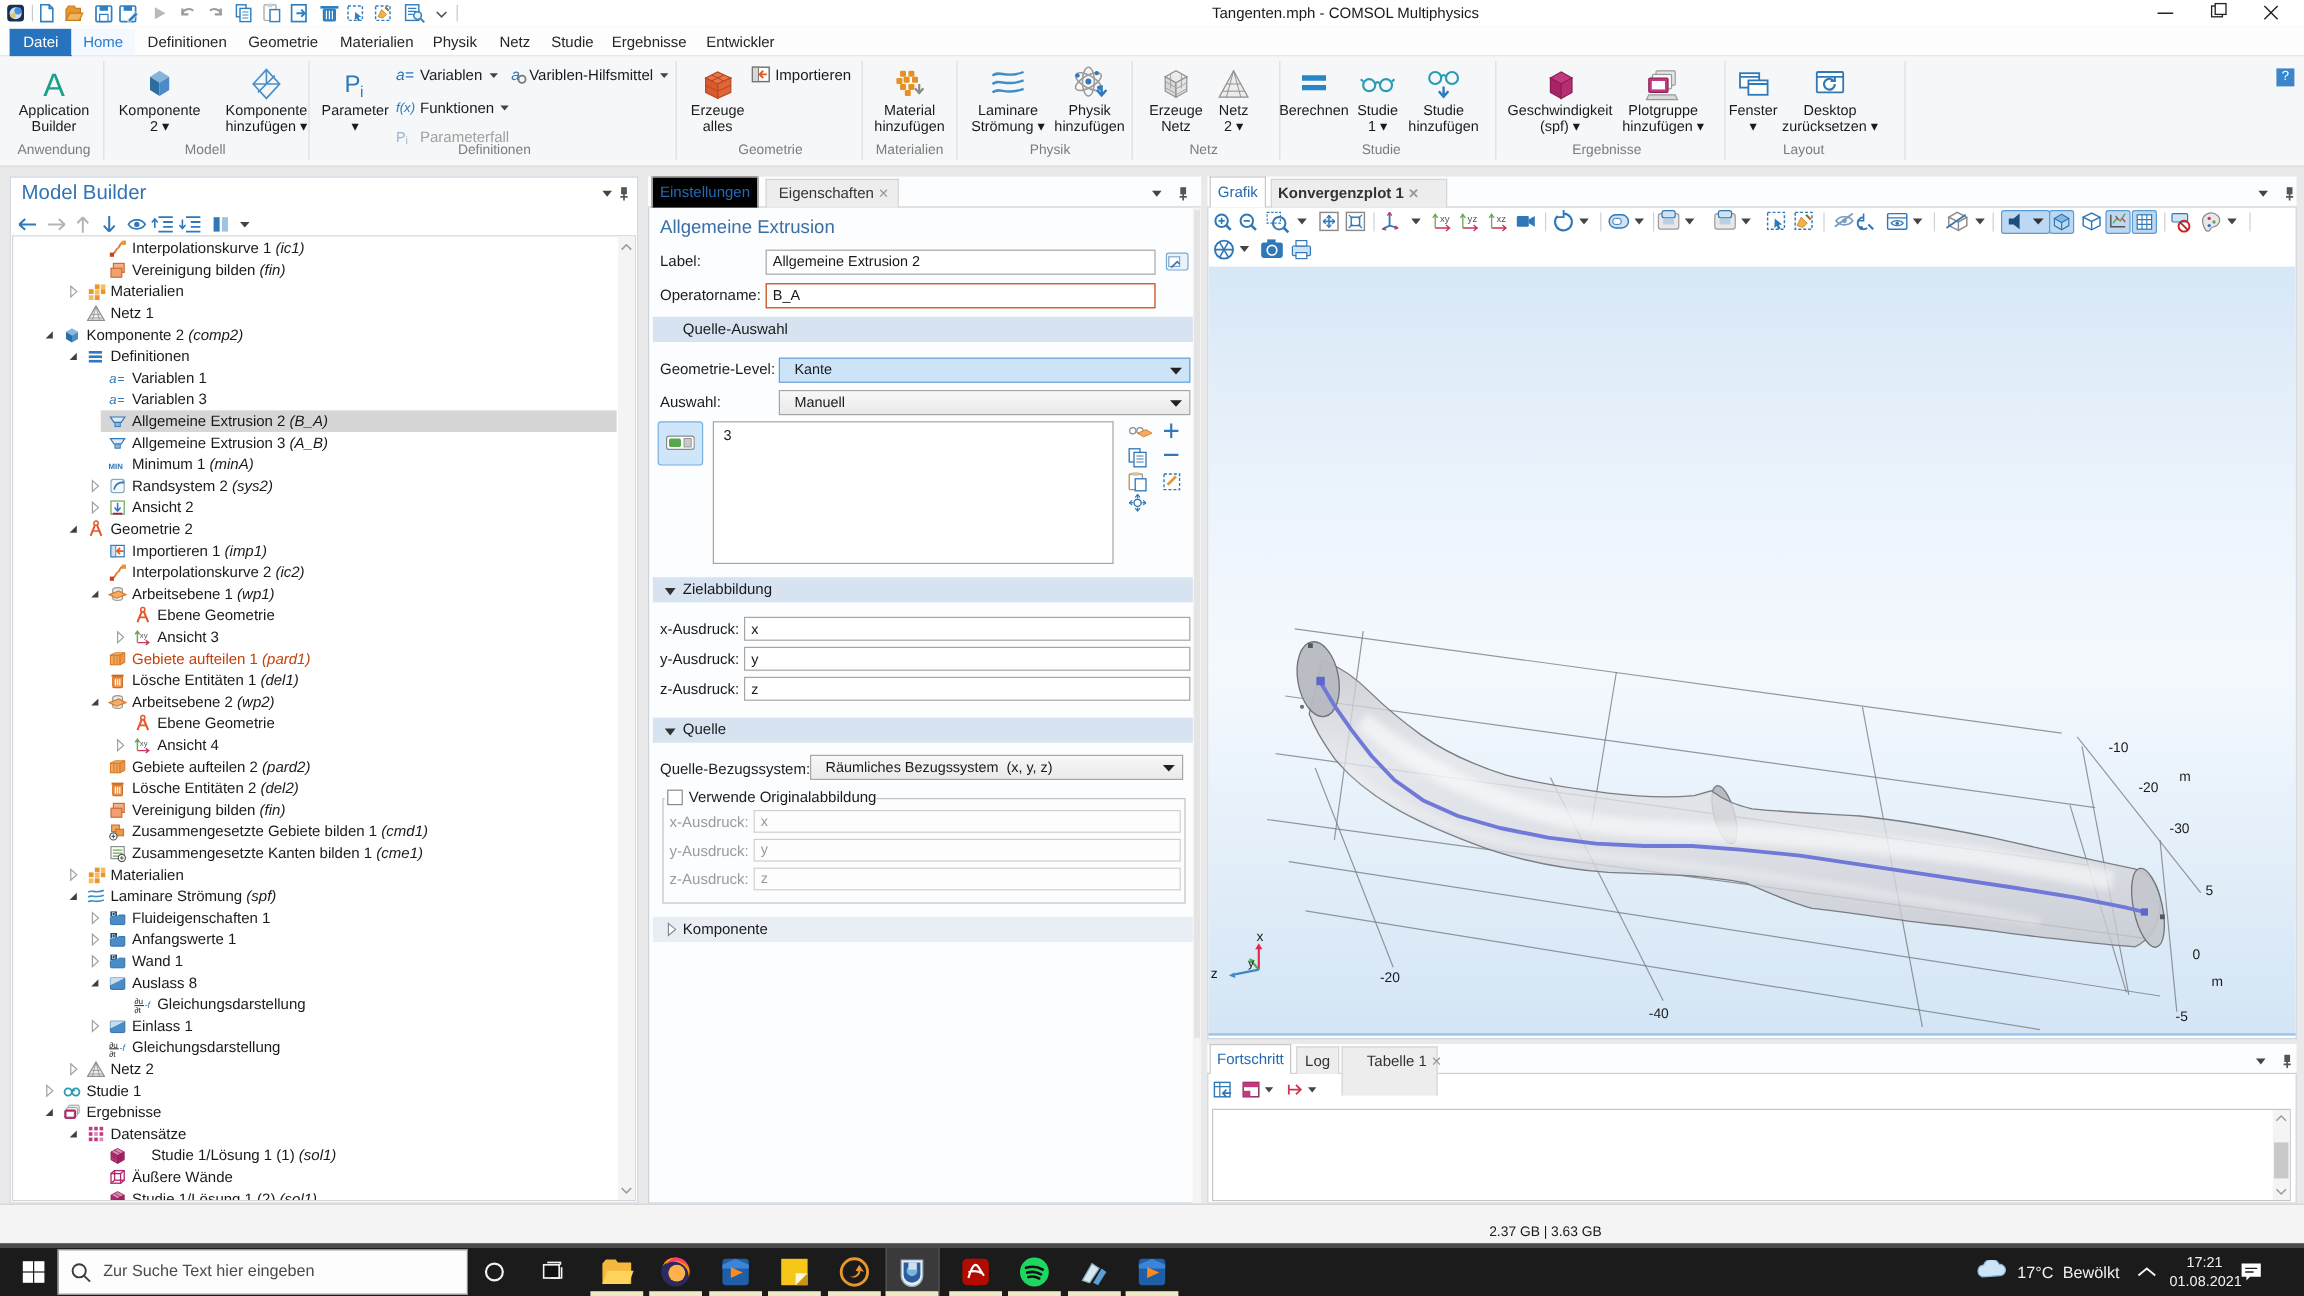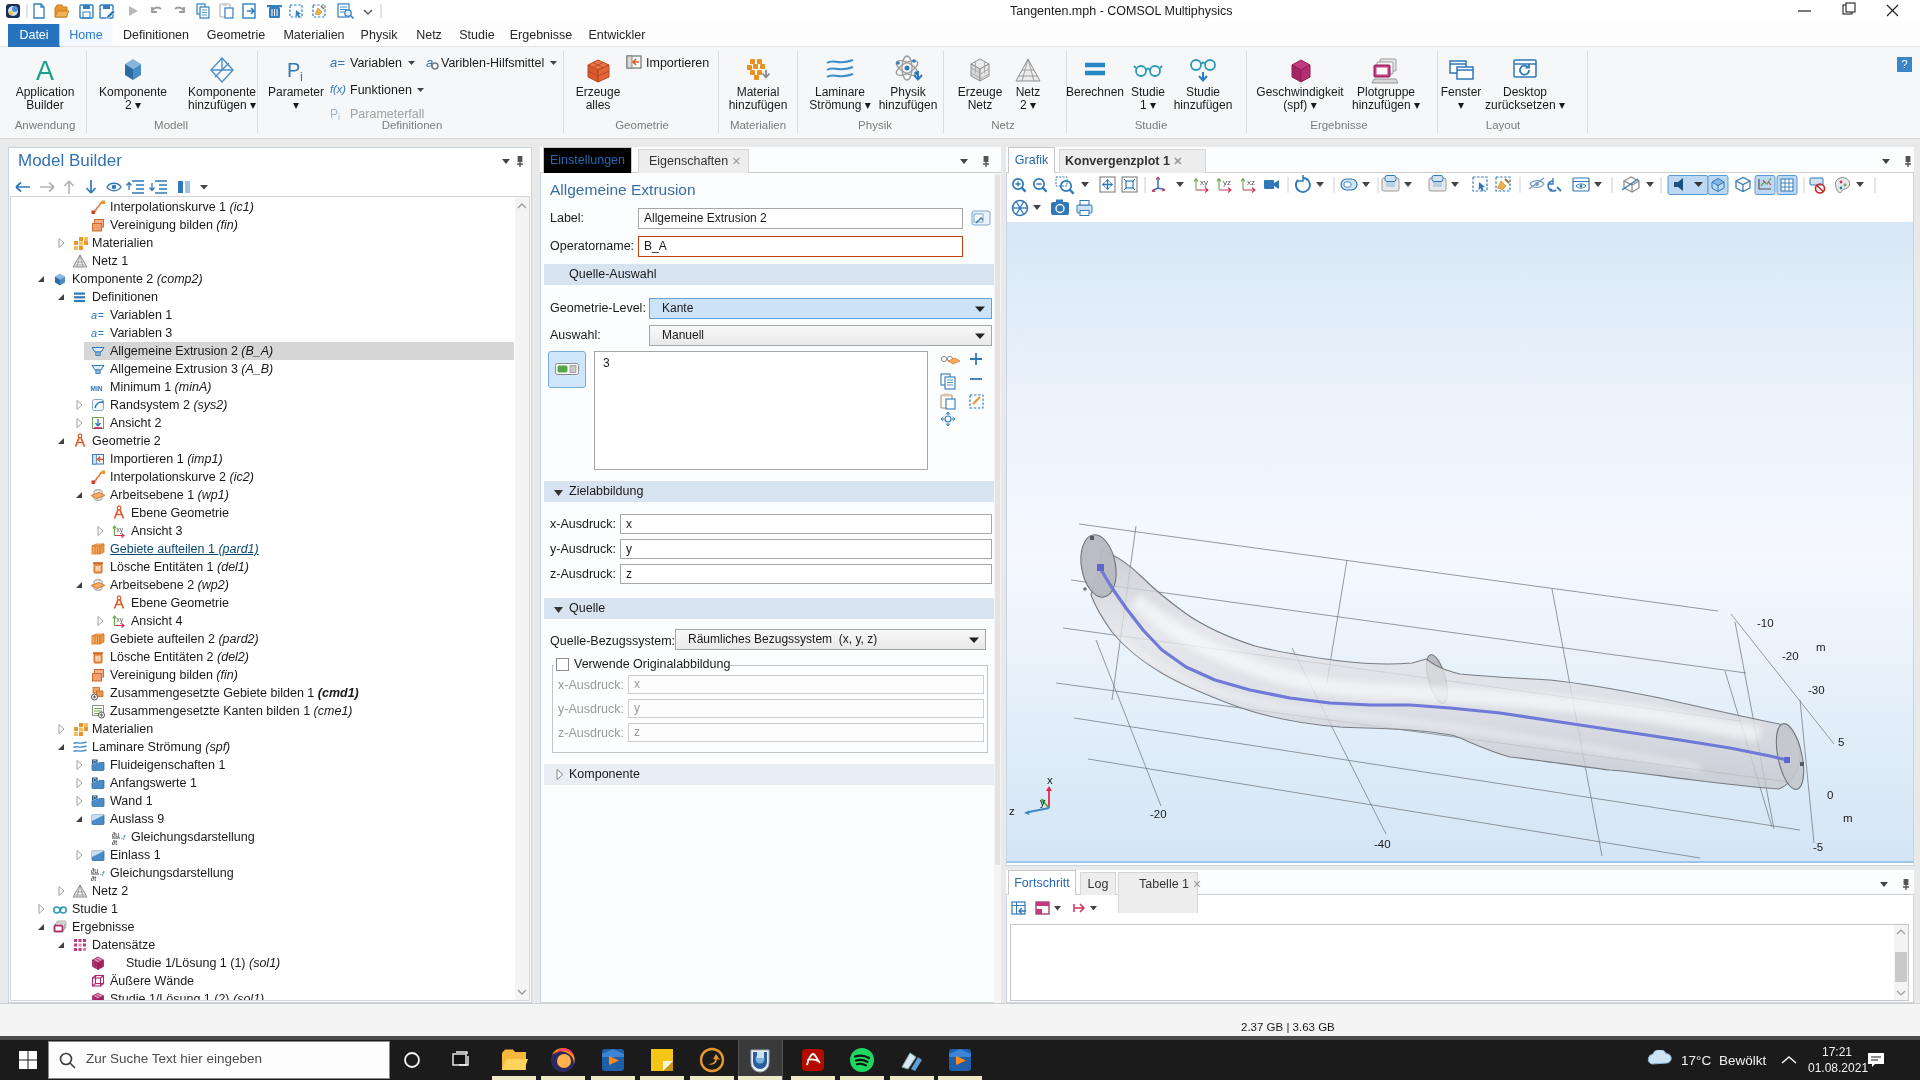--- a/index.html
+++ b/index.html
@@ -418,21 +418,21 @@
       <path d="M3.5 12.5 v-9 m-1.8 2 l1.8-2.4 1.8 2.4" fill="none" stroke="#6aa84f" stroke-width="1.2"></path>
       <text x="5.5" y="9" font-size="6.5" fill="#555" font-family="Liberation Sans">xy</text>
     </svg>
     <div class="abs txt" style="left:120px;top:327px;font-size:12.5px;color:#1a1a1a;">Ansicht 3</div>
     <svg class="abs" style="left:79px;top:344px" width="16" height="16" viewBox="0 0 16 16">
       <polygon points="2,5 6,3 14,3 10,5" fill="#f5c089" stroke="#d8751e" stroke-width="0.8"></polygon>
       <rect x="2" y="5" width="8" height="8" fill="#f0a860" stroke="#d8751e" stroke-width="0.8"></rect>
       <polygon points="10,13 14,11 14,3 10,5" fill="#e8964a" stroke="#d8751e" stroke-width="0.8"></polygon>
       <path d="M5 5 v8 M7.5 5 v8" stroke="#d8751e" stroke-width="0.8"></path>
     </svg>
-    <div class="abs txt" style="left:99px;top:345px;font-size:12.5px;color:#0c4a6e;text-decoration:underline;">Gebiete aufteilen 1 <span style="font-style:italic;">(pard1)</span></div>
+    <div class="abs txt" style="left:99px;top:345px;font-size:12.5px;color:#c2410c;">Gebiete aufteilen 1 <span style="font-style:italic;">(pard1)</span></div>
     <svg class="abs" style="left:79px;top:362px" width="16" height="16" viewBox="0 0 16 16">
       <rect x="4" y="5" width="8" height="9" rx="1" fill="#f09a56" stroke="#cf6a1f"></rect>
       <rect x="3" y="3.2" width="10" height="1.8" fill="#cf6a1f"></rect>
       <path d="M6.2 7 v5 M8 7 v5 M9.8 7 v5" stroke="#fff" stroke-width="0.9"></path>
     </svg>
     <div class="abs txt" style="left:99px;top:363px;font-size:12.5px;color:#1a1a1a;">Lösche Entitäten 1 <span style="font-style:italic;">(del1)</span></div>
     <svg class="abs" style="left:62px;top:382px" width="12" height="12">
       <path d="M9 3 V9 H3 z" fill="#404040"></path>
     </svg>
     <svg class="abs" style="left:79px;top:380px" width="16" height="16" viewBox="0 0 16 16">
@@ -473,21 +473,21 @@
       <rect x="4.5" y="2.5" width="9" height="7.5" fill="#f3b08a" stroke="#cf6a2f"></rect>
       <rect x="2.5" y="6.5" width="9" height="7.5" fill="#efa06e" stroke="#cf6a2f"></rect>
     </svg>
     <div class="abs txt" style="left:99px;top:471px;font-size:12.5px;color:#1a1a1a;">Vereinigung bilden <span style="font-style:italic;">(fin)</span></div>
     <svg class="abs" style="left:79px;top:488px" width="16" height="16" viewBox="0 0 16 16">
       <rect x="3" y="2.5" width="6.5" height="5.5" fill="#f0a860" stroke="#c86818" stroke-width="0.8"></rect>
       <rect x="6.5" y="6" width="6.5" height="5.5" fill="#e8964a" stroke="#c86818" stroke-width="0.8"></rect>
       <circle cx="4.5" cy="12" r="3" fill="#fff" stroke="#555"></circle>
       <path d="M4.5 10.5 v3 M3 12 h3" stroke="#555" stroke-width="1"></path>
     </svg>
-    <div class="abs txt" style="left:99px;top:489px;font-size:12.5px;color:#1a1a1a;">Zusammengesetzte Gebiete bilden 1 <span style="font-style:italic;font-weight:bold;">(cmd1)</span></div>
+    <div class="abs txt" style="left:99px;top:489px;font-size:12.5px;color:#1a1a1a;">Zusammengesetzte Gebiete bilden 1 <span style="font-style:italic;">(cmd1)</span></div>
     <svg class="abs" style="left:79px;top:506px" width="16" height="16" viewBox="0 0 16 16">
       <rect x="2.5" y="2.5" width="11" height="10" fill="#fff" stroke="#8e8e8e"></rect>
       <path d="M4 5.5 h8 M4 8 h8 M4 10.5 h8" stroke="#6aa84f" stroke-width="1.1"></path>
       <circle cx="11.5" cy="12" r="3" fill="#fff" stroke="#555"></circle>
       <path d="M11.5 10.5 v3 M10 12 h3" stroke="#555" stroke-width="1"></path>
     </svg>
     <div class="abs txt" style="left:99px;top:507px;font-size:12.5px;color:#1a1a1a;">Zusammengesetzte Kanten bilden 1 <span style="font-style:italic;">(cme1)</span></div>
     <svg class="abs" style="left:44px;top:526px" width="12" height="12">
       <path d="M4 1.5 L9 6 L4 10.5 z" fill="#fff" stroke="#a0a0a0"></path>
     </svg>
@@ -543,21 +543,21 @@
       <path d="M2 7.5 v5 a1 1 0 0 0 1 1 h10 a1 1 0 0 0 1-1 v-7 h-5" fill="#4a8cc7" stroke="#2e6da4" stroke-width="0.8"></path>
     </svg>
     <div class="abs txt" style="left:99px;top:597px;font-size:12.5px;color:#1a1a1a;">Wand 1</div>
     <svg class="abs" style="left:62px;top:616px" width="12" height="12">
       <path d="M9 3 V9 H3 z" fill="#404040"></path>
     </svg>
     <svg class="abs" style="left:79px;top:614px" width="16" height="16" viewBox="0 0 16 16">
       <path d="M2 4 h12 v8.5 a1 1 0 0 1 -1 1 h-10 a1 1 0 0 1 -1 -1 z" fill="#4a8cc7" stroke="#2e6da4" stroke-width="0.8"></path>
       <path d="M2 4 h12 l-12 6 z" fill="#c8ddee"></path>
     </svg>
-    <div class="abs txt" style="left:99px;top:615px;font-size:12.5px;color:#1a1a1a;">Auslass 9</div>
+    <div class="abs txt" style="left:99px;top:615px;font-size:12.5px;color:#1a1a1a;">Auslass 8</div>
     <svg class="abs" style="left:100px;top:632px" width="16" height="16" viewBox="0 0 16 16">
       <text x="1" y="8" font-size="6.8" fill="#1a1a1a" font-family="Liberation Sans">∂u</text>
       <path d="M1 9 h8" stroke="#1a1a1a" stroke-width="0.8"></path>
       <text x="1" y="15.5" font-size="6.8" fill="#1a1a1a" font-family="Liberation Sans">∂t</text>
       <text x="9.5" y="11" font-size="7.5" fill="#3078b8" font-style="italic" font-family="Liberation Sans">-f</text>
     </svg>
     <div class="abs txt" style="left:120px;top:633px;font-size:12.5px;color:#1a1a1a;">Gleichungsdarstellung</div>
     <svg class="abs" style="left:62px;top:652px" width="12" height="12">
       <path d="M4 1.5 L9 6 L4 10.5 z" fill="#fff" stroke="#a0a0a0"></path>
     </svg>

